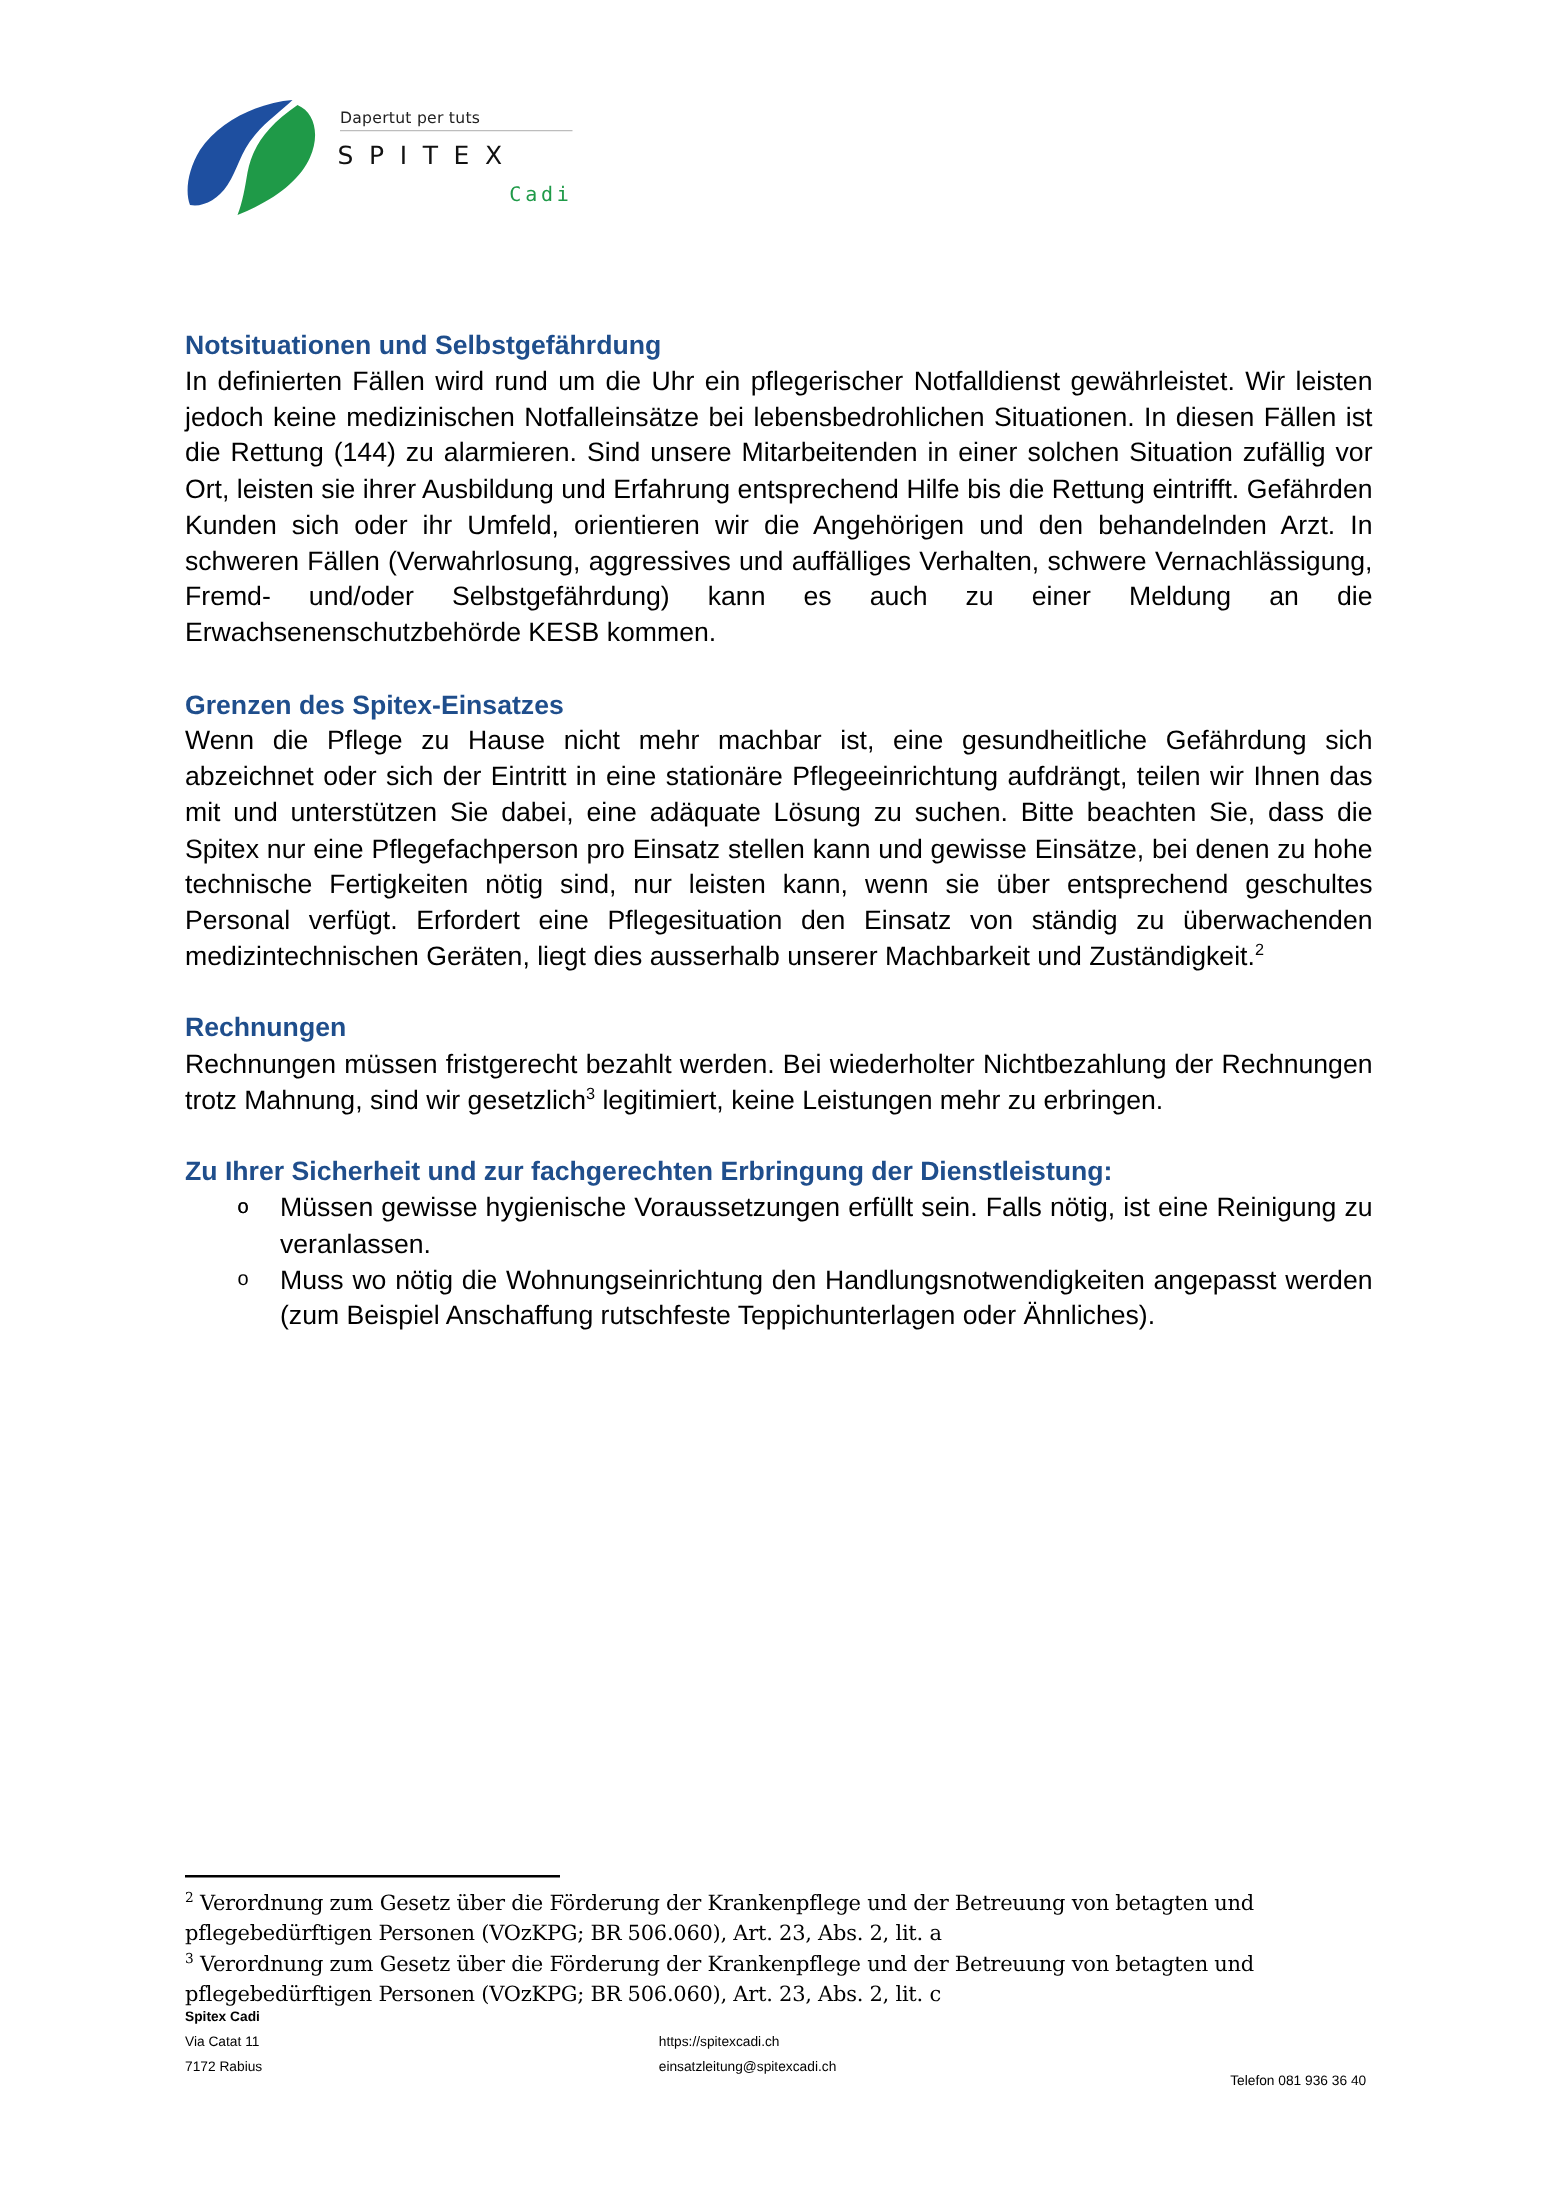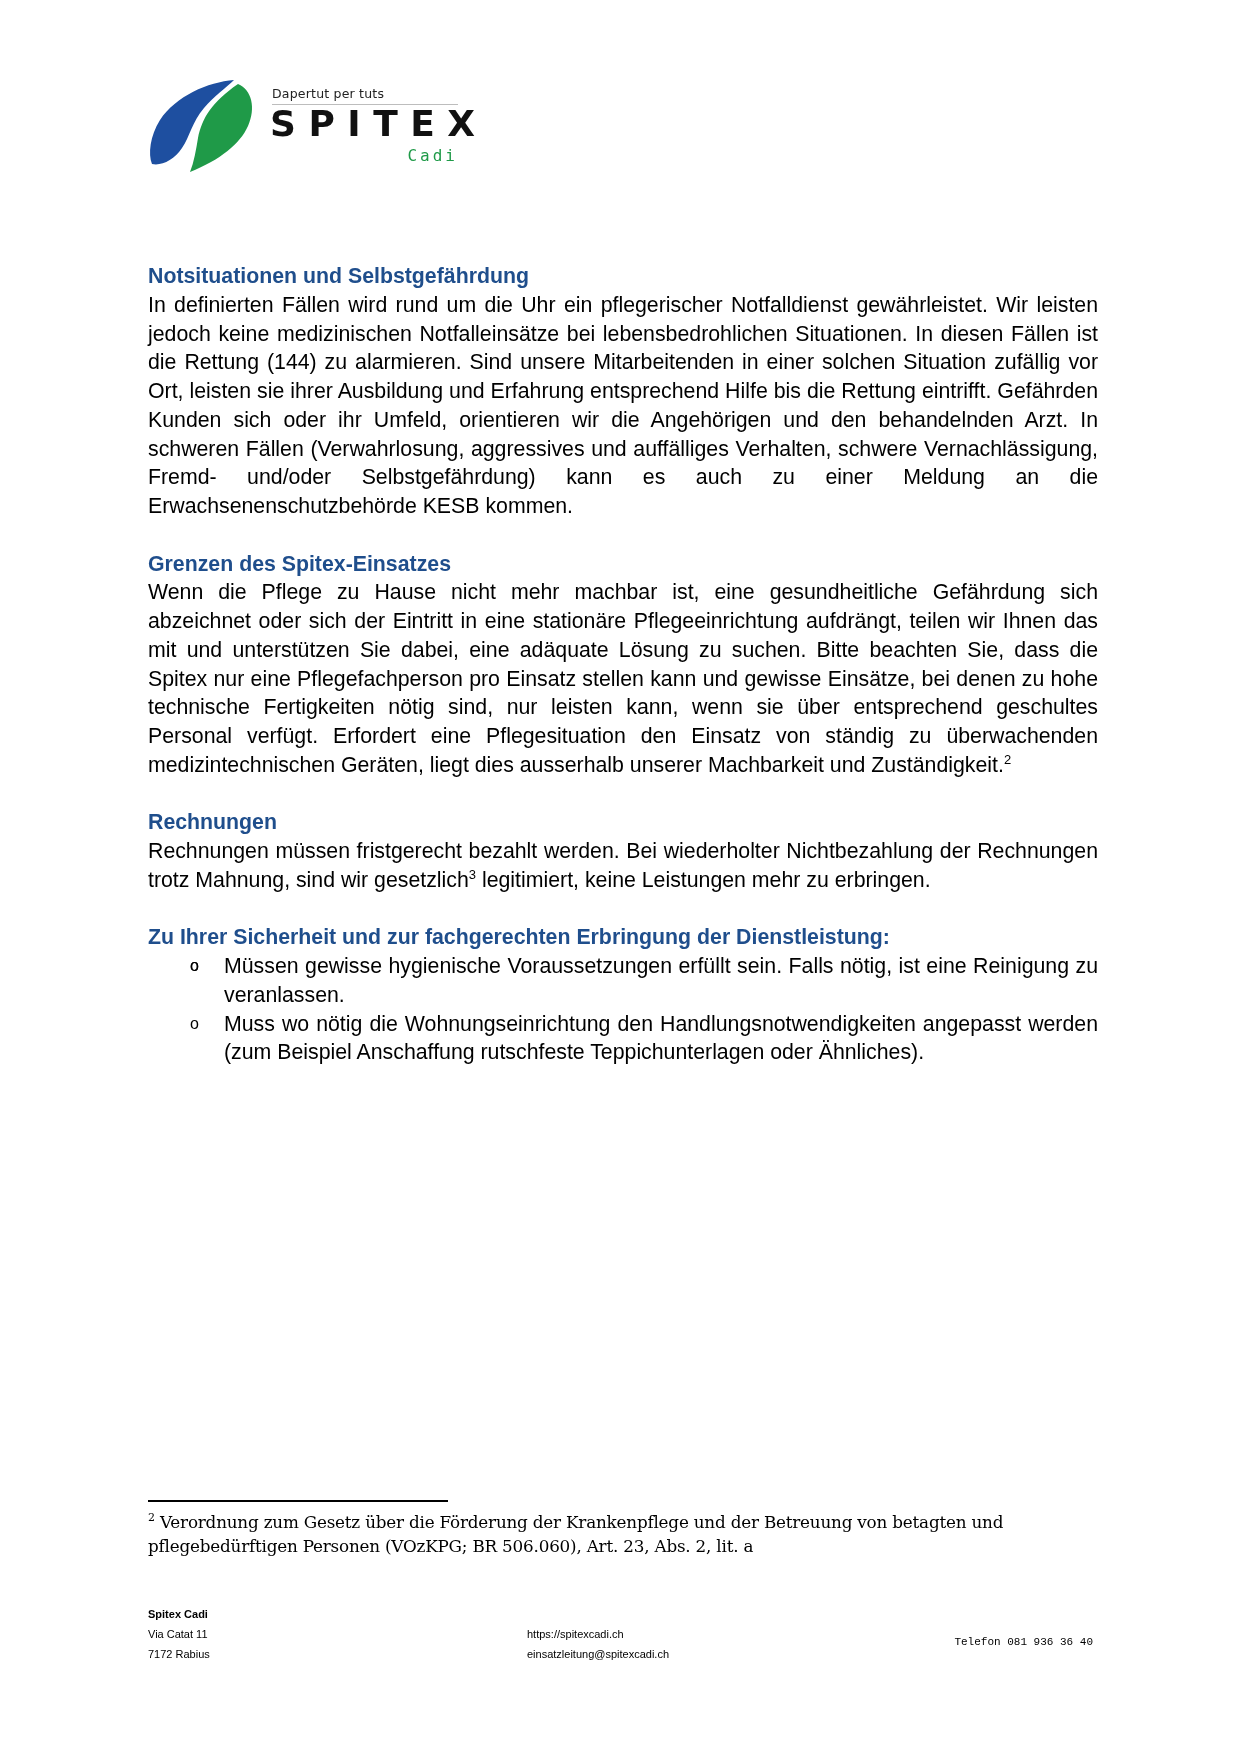--- a/index.html
+++ b/index.html
@@ -4,21 +4,21 @@
 <style>
   html, body { margin: 0; padding: 0; background: #ffffff; }
   body { width: 1240px; height: 1754px; position: relative; overflow: hidden; color: #000; }
   .page { position: absolute; left: 0; top: 0; width: 1240px; height: 1449px; background: #fff; }
 
   
   .logo { position: absolute; left: 148px; top: 78px; width: 320px; height: 96px; }
   .logo svg.mark { position: absolute; left: 0; top: 0; }
   .logo .tagline { position: absolute; left: 124px; top: 8px; font-family: "DejaVu Sans", sans-serif; font-size: 12.5px; color: #222; letter-spacing: 0.2px; }
   .logo .rule { position: absolute; left: 124px; top: 26px; width: 186px; height: 1px; background: #bdbdbd; }
-  .logo .brand { position: absolute; left: 122px; top: 28px; font-family: "DejaVu Sans", sans-serif; font-weight: bold; font-size: 36px; letter-spacing: 12.5px; color: #111; line-height: 36px; }
+  .logo .brand { position: absolute; left: 122px; top: 28px; font-family: "DejaVu Sans", sans-serif; font-weight: normal; font-size: 20px; letter-spacing: 12.5px; color: #111; line-height: 36px; }
   .logo .sub { position: absolute; right: 10px; top: 68px; font-family: "DejaVu Sans Mono", monospace; font-weight: normal; font-size: 16px; letter-spacing: 3px; color: #1f9a48; }
 
   
   .content { position: absolute; left: 148px; top: 262px; width: 950px; font-family: "Liberation Sans", sans-serif; font-size: 21.3px; line-height: 28.75px; }
   .content h2 { margin: 0; font-size: 21.3px; font-weight: bold; color: #1f4e8c; line-height: 28.75px; }
   .content p { margin: 0 0 28.75px 0; text-align: justify; text-align-last: left; }
   .content sup { font-size: 13px; line-height: 0; vertical-align: super; }
   .content ul { list-style: none; margin: 0; padding: 0; }
   .content li { position: relative; padding-left: 76px; text-align: justify; }
   .content li .bullet { position: absolute; left: 42px; top: 0; font-size: 16px; }
@@ -26,21 +26,21 @@
   
   .fn-rule { position: absolute; left: 148px; top: 1500px; width: 300px; height: 2px; background: #000; }
   .footnotes { position: absolute; left: 148px; top: 1510px; width: 950px; font-family: "DejaVu Serif", serif; font-size: 16.8px; line-height: 24.3px; letter-spacing: -0.2px; }
   .footnotes .fn sup { font-size: 11px; vertical-align: super; line-height: 0; }
 
   
   .footer { position: absolute; left: 148px; top: 1604px; width: 945px; font-family: "Liberation Sans", sans-serif; font-size: 11px; line-height: 20px; }
   .footer .org { font-weight: bold; }
   .footer .col1 { position: absolute; left: 0; top: 20px; }
   .footer .col2 { position: absolute; left: 379px; top: 20px; }
-  .footer .col3 { position: absolute; right: 0; top: 28px; font-family: Liberation Mono, monospace; }
+  .footer .col3 { position: absolute; right: 0; top: 51px; }
 </style>
 </head>
 <body>
 
 <div class="page">
 
   <div class="logo">
     <svg class="mark" width="115" height="96" viewBox="0 0 115 96">
       <path d="M 86 2 C 60 4, 28 18, 12 42 C 2 58, 0 76, 4 86 C 14 88, 26 82, 34 70 C 42 58, 44 44, 56 30 C 66 18, 78 10, 86 2 Z" fill="#1e4fa0"></path>
       <path d="M 90 6 C 104 12, 108 30, 100 48 C 92 66, 72 82, 42 94 C 46 84, 48 72, 50 60 C 54 40, 64 24, 90 6 Z" fill="#1f9a48"></path>
@@ -73,20 +73,21 @@
         <li><span class="bullet">o</span></li>
         <li><span class="bullet">o</span><span>Müssen gewisse hygienische Voraussetzungen erfüllt sein. Falls nötig, ist eine Reinigung zu veranlassen.</span></li>
         <li><span class="bullet">o</span><span>Muss wo nötig die Wohnungseinrichtung den Handlungsnotwendigkeiten angepasst werden (zum Beispiel Anschaffung rutschfeste Teppichunterlagen oder Ähnliches).</span></li>
       </ul>
     </section>
   </div>
 
   <div class="fn-rule"></div>
   <div class="footnotes">
     <div class="fn"><sup>2</sup><span> Verordnung zum Gesetz über die Förderung der Krankenpflege und der Betreuung von betagten und pflegebedürftigen Personen (VOzKPG; BR 506.060), Art. 23, Abs. 2, lit. a</span></div>
+    <div class="fn"><sup>3</sup><span> Verordnung zum Gesetz über die Förderung der Krankenpflege und der Betreuung von betagten und pflegebedürftigen Personen (VOzKPG; BR 506.060), Art. 23, Abs. 2, lit. c</span></div>
   </div>
 
   <div class="footer">
     <div class="org">Spitex Cadi</div>
     <div class="col1">
       <div>Via Catat 11</div>
       <div>7172 Rabius</div>
     </div>
     <div class="col2">
       <div>https://spitexcadi.ch</div>

